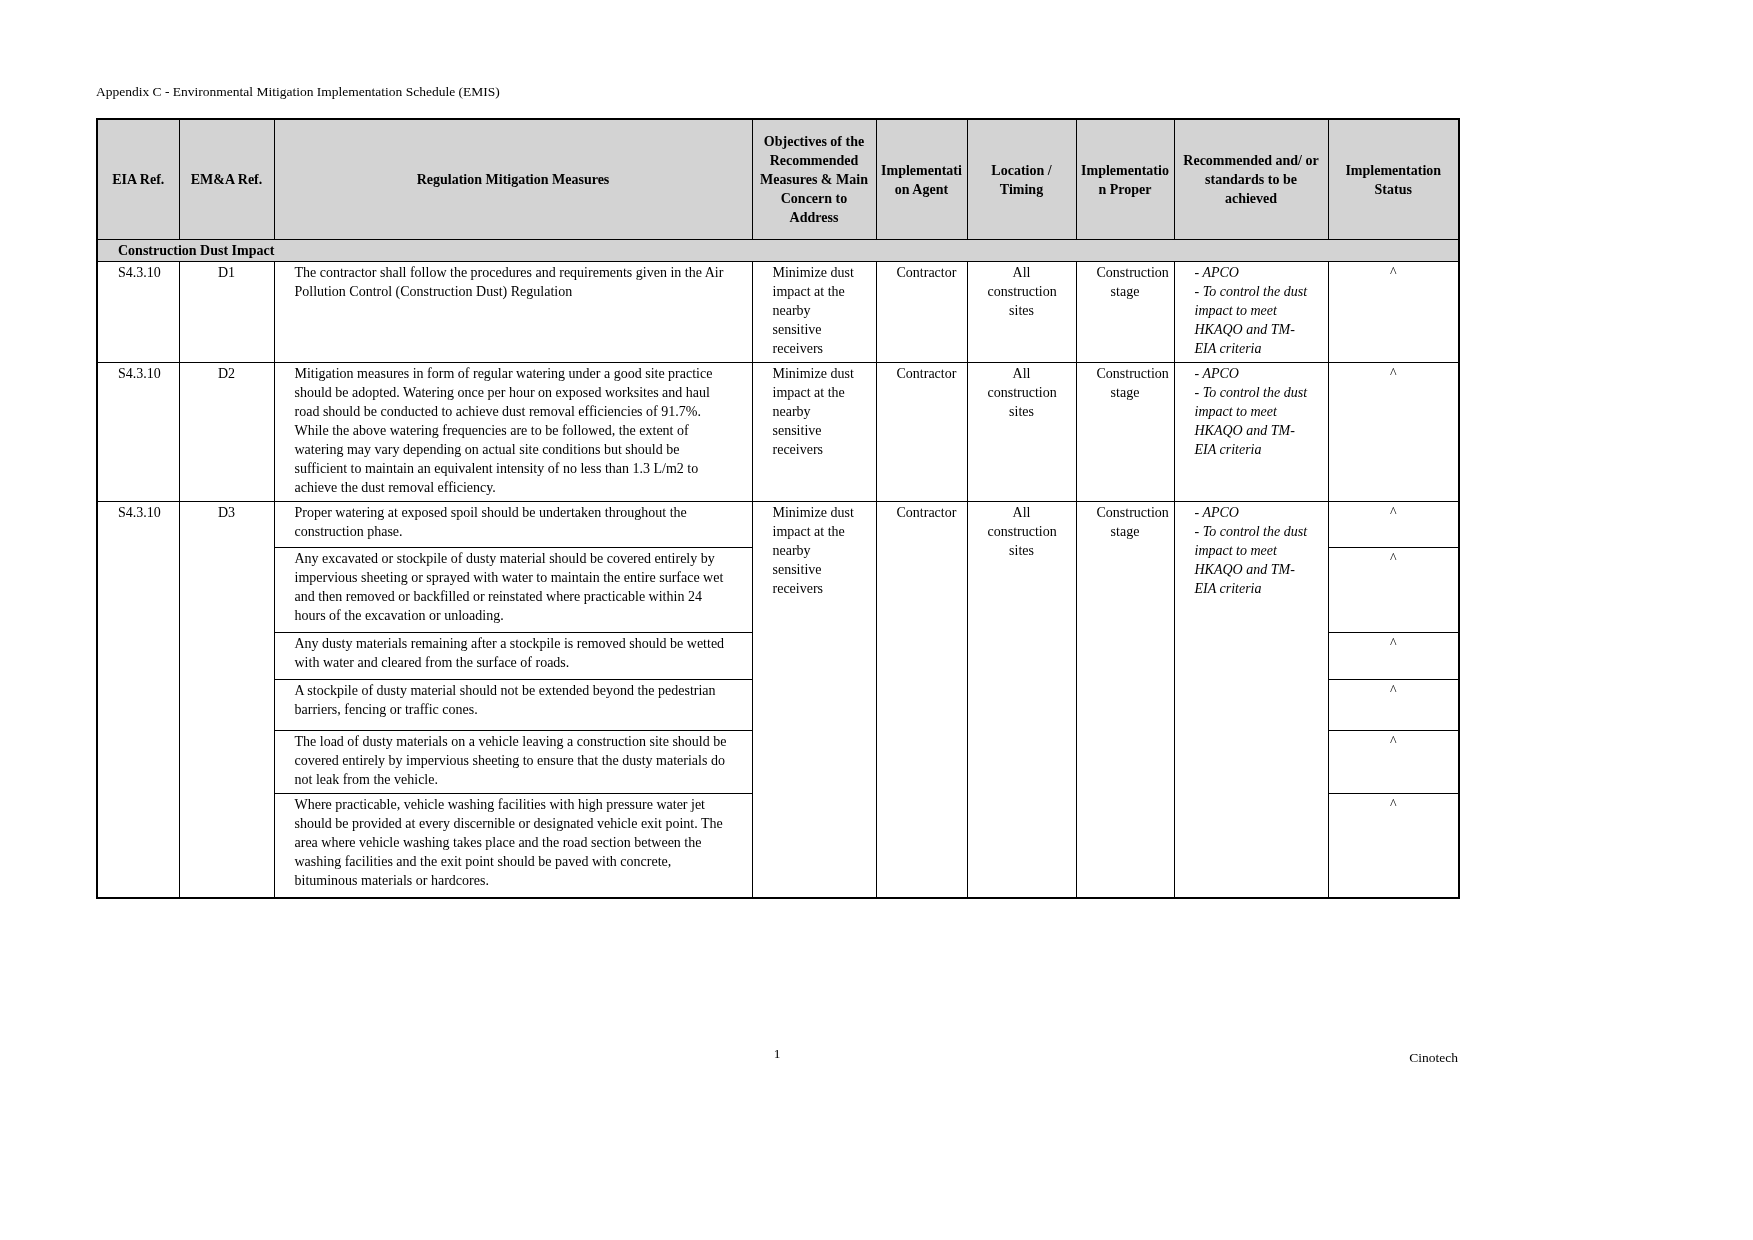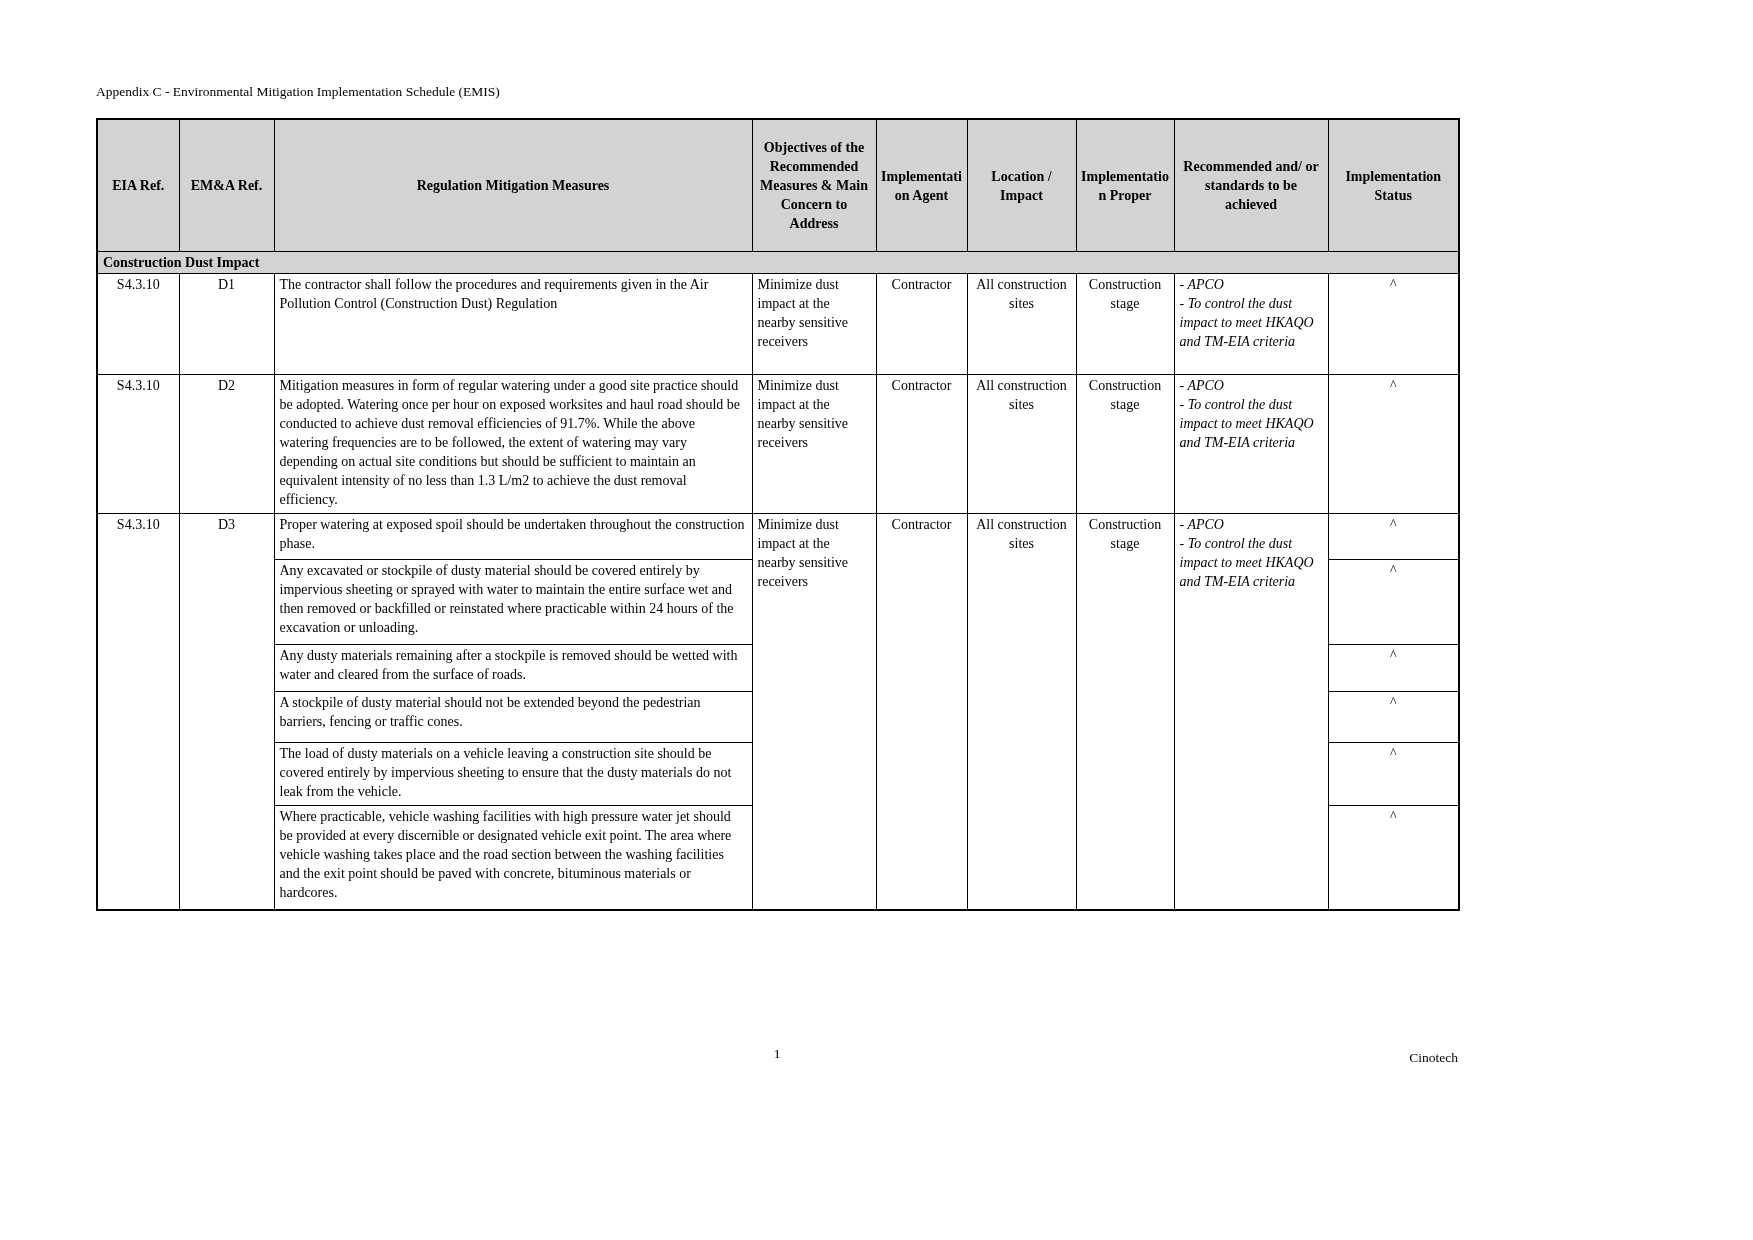--- a/index.html
+++ b/index.html
@@ -23,29 +23,29 @@
     width:1362px;
     border-collapse:collapse;
     table-layout:fixed;
     border:2px solid #000;
   }
   table.emis th, table.emis td {
     border:1px solid #000;
     vertical-align:top;
     font-size:14px;
     line-height:19px;
-    padding:1px 5px;
+    padding:1px 20px;
     overflow:hidden;
   }
   table.emis thead th {
     background:#d3d3d3;
     font-weight:bold;
     text-align:center;
     vertical-align:middle;
-    padding:18px 3px;
+    padding:12px 3px;
     overflow-wrap:break-word;
     word-break:break-word;
   }
   td.section {
     background:#d3d3d3;
     font-weight:bold;
     text-align:left;
     font-size:14px;
     line-height:15px;
     padding:0 3px;
@@ -90,21 +90,21 @@
     <col style="width:154px">
     <col style="width:131px">
   </colgroup>
   <thead>
     <tr style="height:93px">
       <th>EIA Ref.</th>
       <th>EM&amp;A Ref.</th>
       <th>Regulation Mitigation Measures</th>
       <th>Objectives of the Recommended Measures &amp; Main Concern to Address</th>
       <th>Implementation Agent</th>
-      <th>Location / Impact</th>
+      <th>Location / Timing</th>
       <th>Implementation Proper</th>
       <th>Recommended and/ or standards to be achieved</th>
       <th>Implementation Status</th>
     </tr>
   </thead>
   <tbody>
     <tr style="height:17px">
       <td class="section" colspan="9">Construction Dust Impact</td>
     </tr>
 

